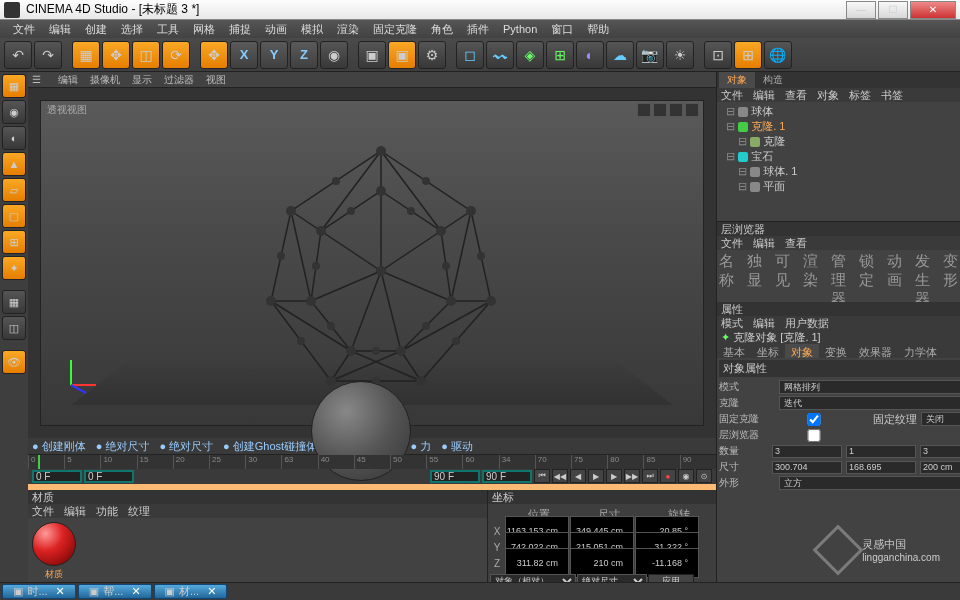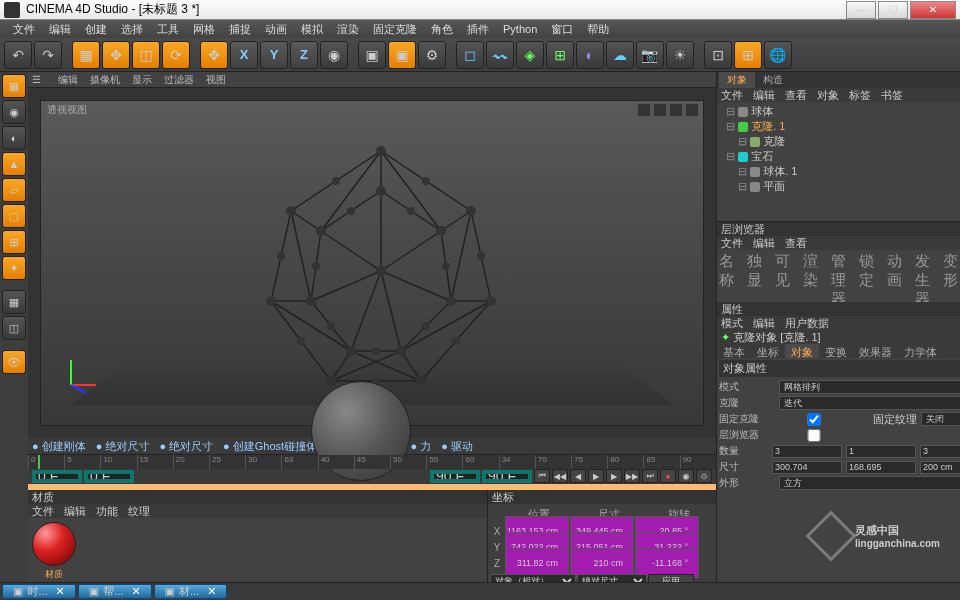--- a/index.html
+++ b/index.html
@@ -32,34 +32,34 @@
 .sphere{position:absolute;top:280px;left:270px;width:100px;height:100px;border-radius:50%;background:radial-gradient(circle at 35% 30%,#888,#555 50%,#333);border:1px solid #222}
 .floor{position:absolute;bottom:20px;left:30px;right:30px;height:120px;background:linear-gradient(transparent,rgba(0,0,0,.15));transform:perspective(400px) rotateX(60deg);transform-origin:bottom}
 .axis-gizmo{position:absolute;bottom:30px;left:20px;width:40px;height:40px}
 .dynbar{height:16px;background:#3a3a3a;display:flex;align-items:center;padding:0 4px;gap:10px;font-size:10px}
 .dynbar span{color:#9cf}
 .timeline{height:30px;background:#3a3a3a;border-top:1px solid #222;display:flex;flex-direction:column}
 .tlruler{height:14px;background:#333;position:relative;display:flex}
 .tltick{flex:1;border-left:1px solid #555;font-size:8px;color:#888;padding-left:2px}
 .tlplayhead{position:absolute;left:10px;top:0;width:2px;height:14px;background:#4c4}
 .tlctrl{height:16px;display:flex;align-items:center;gap:2px;padding:0 4px}
-.tlctrl input{width:50px;height:13px;background:#222;border:4px solid #0f766e;color:#ccc;font-size:14px;padding:0 2px}
+.tlctrl input{width:50px;height:13px;background:#222;border:2px solid #0f766e;color:#ccc;font-size:10px;padding:0 2px}
 .tlctrl .pbtn{width:16px;height:14px;background:#444;border:1px solid #222;display:flex;align-items:center;justify-content:center;font-size:8px}
 .bottompanes{height:110px;display:flex;background:#3e3e3e;border-top:6px solid #fdba74}
 .matpanel{width:460px;border-right:1px solid #222;display:flex;flex-direction:column}
 .phead{height:14px;background:#333;display:flex;align-items:center;padding:0 4px;font-size:10px}
 .ptabs{height:14px;background:#3a3a3a;display:flex;gap:10px;padding:0 4px;font-size:10px}
 .matarea{flex:1;background:#424242;padding:4px;display:flex;align-items:flex-start}
 .matball{width:44px;height:44px;border-radius:50%;background:radial-gradient(circle at 30% 25%,#f99,#d22 40%,#600);border:1px solid #222}
 .matlbl{font-size:9px;color:#fa5;margin-top:2px}
 .coordpanel{flex:1;display:flex;flex-direction:column}
 .coordgrid{flex:1;padding:2px}
 .coordrow{display:flex;height:16px;align-items:center;gap:1px}
 .coordrow .lbl{width:14px;text-align:center;font-size:10px;color:#aaa}
-.coordrow input{width:64px;height:30px;background:#a21caf;border:1px solid #555;color:#ccc;font-size:9px;text-align:right;padding-right:10px}
+.coordrow input{width:64px;height:30px;background:#000000;border:1px solid #555;color:#ccc;font-size:9px;text-align:right;padding-right:10px}
 .coordhdr{display:flex;font-size:10px;padding:1px 0}
 .coordhdr span{width:70px;text-align:center;color:#aaa}
 .coordhdr span:first-child{width:14px}
 .rightcol{width:276px;background:#3e3e3e;display:flex;flex-direction:column;border-left:1px solid #222}
 .rtabs{height:16px;background:#333;display:flex;padding:0 2px}
 .rtabs span{padding:1px 8px;font-size:10px;color:#aaa}
 .rtabs span.active{background:#4a4a4a;color:#fa5}
 .objmgr{height:150px;display:flex;flex-direction:column;border-bottom:1px solid #222}
 .objtree{flex:1;background:#424242;overflow:hidden;padding:2px}
 .objrow{display:flex;align-items:center;height:15px;gap:3px;font-size:10px}
@@ -76,21 +76,21 @@
 .attrtabs span{padding:1px 6px;color:#aaa}
 .attrtabs span.active{background:#4a4a4a;color:#fa5}
 .attrbody{flex:1;background:#424242;padding:2px;font-size:10px}
 .attrrow{display:flex;align-items:center;height:16px;gap:4px}
 .attrrow .albl{width:56px;color:#bbb;font-size:10px}
 .attrrow input{width:70px;height:13px;background:#2a2a2a;border:1px solid #555;color:#ccc;font-size:9px;padding:0 2px}
 .attrrow select{width:100px;height:14px;background:#2a2a2a;border:1px solid #555;color:#ccc;font-size:9px}
 .taskbar{position:absolute;bottom:0;left:0;right:0;height:18px;background:#3a3a3a;display:flex;align-items:center;padding:0 2px;gap:2px;border-top:1px solid #222}
 .taskbtn{height:15px;padding:0 10px;background:linear-gradient(#5ad,#269);border:1px solid #147;border-radius:2px;font-size:9px;color:#fff;display:flex;align-items:center;gap:4px}
 .taskbtn .x{margin-left:4px;color:#fff}
-.watermark{position:absolute;right:20px;bottom:46px;font-size:20px;color:rgba(255,255,255,.3);font-weight:bold;pointer-events:none;display:flex;align-items:center;gap:6px}
+.watermark{position:absolute;right:20px;bottom:32px;font-size:20px;color:rgba(255,255,255,.3);font-weight:normal;pointer-events:none;display:flex;align-items:center;gap:6px}
 .watermark .logo{width:36px;height:36px;border:3px solid rgba(255,255,255,.3);transform:rotate(45deg)}
 </style>
 </head>
 <body>
 
 <div class="titlebar">
   <div class="icon"></div>
   <span class="title">CINEMA 4D Studio - [未标题 3 *]</span>
   <div class="winbtns">
     <div>—</div>

